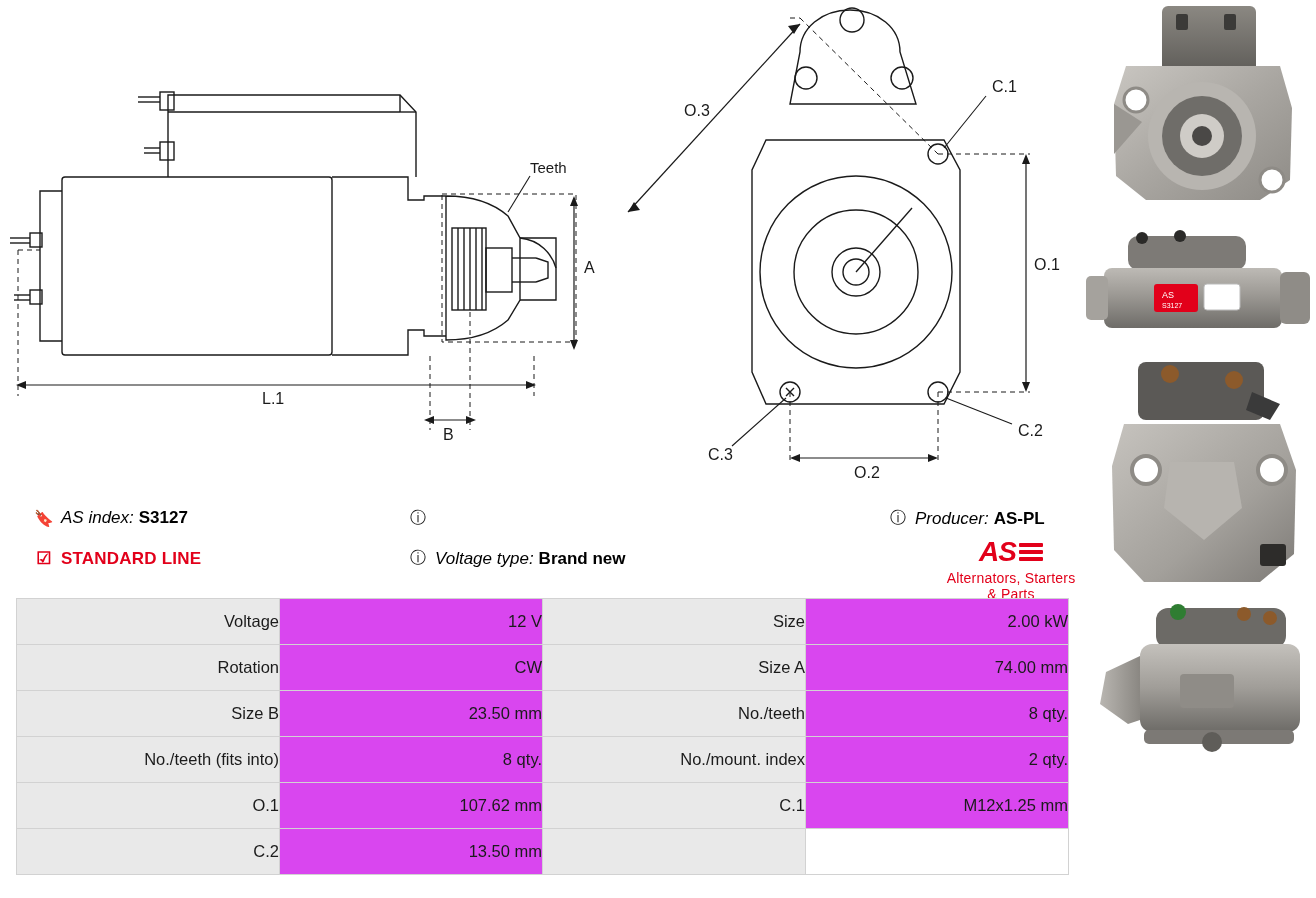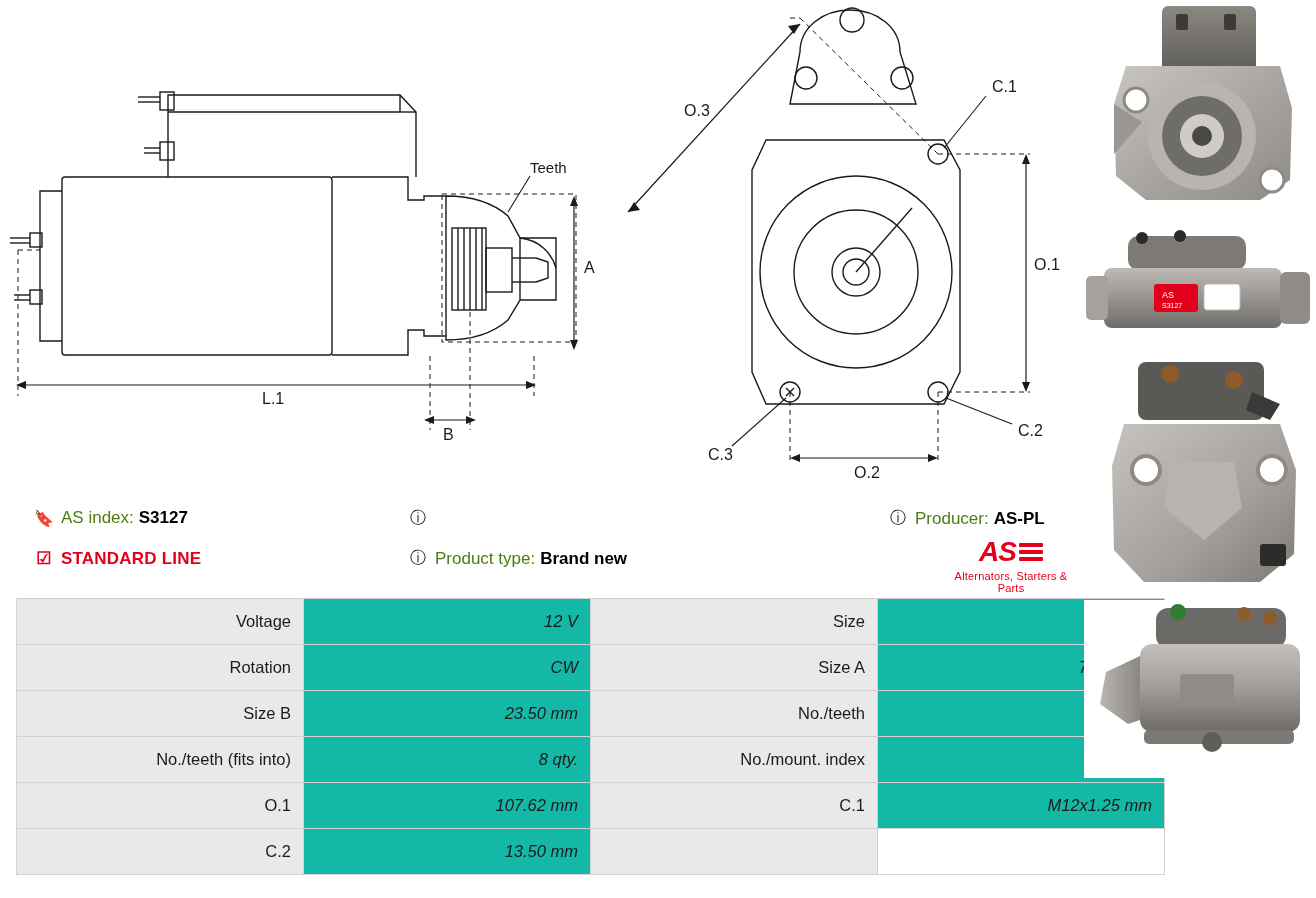--- a/index.html
+++ b/index.html
@@ -39,21 +39,21 @@
     width: 1060px;
     height: 85px;
   }
   .info-row {
     position: absolute;
     display: flex;
     align-items: center;
     font-size: 17px;
     white-space: nowrap;
   }
-  .info-row .lbl { color: #4d7c0f; }
+  .info-row .lbl { color: #000000; font-style: italic; }
   .info-row .val { font-weight: bold; color: #000; margin-left: 5px; }
   .ico {
     display: inline-block;
     width: 20px;
     text-align: center;
     margin-right: 7px;
     font-size: 16px;
     color: #111;
   }
   .std-line {
@@ -100,54 +100,53 @@
     display: block;
     background: #e2001a;
     height: 4px;
     margin-bottom: 3px;
     border-radius: 1px;
   }
   .logo-bars i:nth-child(1) { width: 24px; }
   .logo-bars i:nth-child(2) { width: 24px; }
   .logo-bars i:nth-child(3) { width: 24px; margin-bottom: 0; }
   .logo-sub {
-    font-size: 11px;
+    font-size: 14px;
     color: #e2001a;
     margin-top: 4px;
     letter-spacing: .2px;
   }
 
   
   .spec-table {
     position: absolute;
     left: 16px;
     top: 598px;
     width: 1048px;
     border-collapse: collapse;
     table-layout: fixed;
     font-size: 16.5px;
   }
   .spec-table td {
     border: 1px solid #d2d2d2;
     height: 37px;
-    padding: 4px 12px;
+    padding: 4px 0;
     vertical-align: middle;
   }
   .spec-table td.lab {
     background: #e9e9e9;
     text-align: right;
     color: #1b1b1b;
     width: 262px;
   }
   .spec-table td.val {
-    background: #14b8a6;
+    background: #d946ef;
     text-align: right;
     color: #1b1b1b;
     width: 262px;
-    font-style: italic;
   }
   .spec-table td.empty { background: #e9e9e9; }
   .spec-table td.empty-w { background: #ffffff; }
 
   
   .photos {
     position: absolute;
     left: 1084px;
     top: 0;
     width: 232px;
@@ -325,21 +324,21 @@
       <span class="ico">☑</span>
       <span>STANDARD LINE</span>
     </div>
 
     <div class="info-row r1c2">
       <span class="ico">ⓘ</span>
     </div>
 
     <div class="info-row r2c2">
       <span class="ico">ⓘ</span>
-      <span class="lbl">Product type:</span>
+      <span class="lbl">Voltage type:</span>
       <span class="val">Brand new</span>
     </div>
 
     <div class="info-row r1c3">
       <span class="ico">ⓘ</span>
       <span class="lbl">Producer:</span>
       <span class="val">AS-PL</span>
     </div>
 
     <div class="logo">

